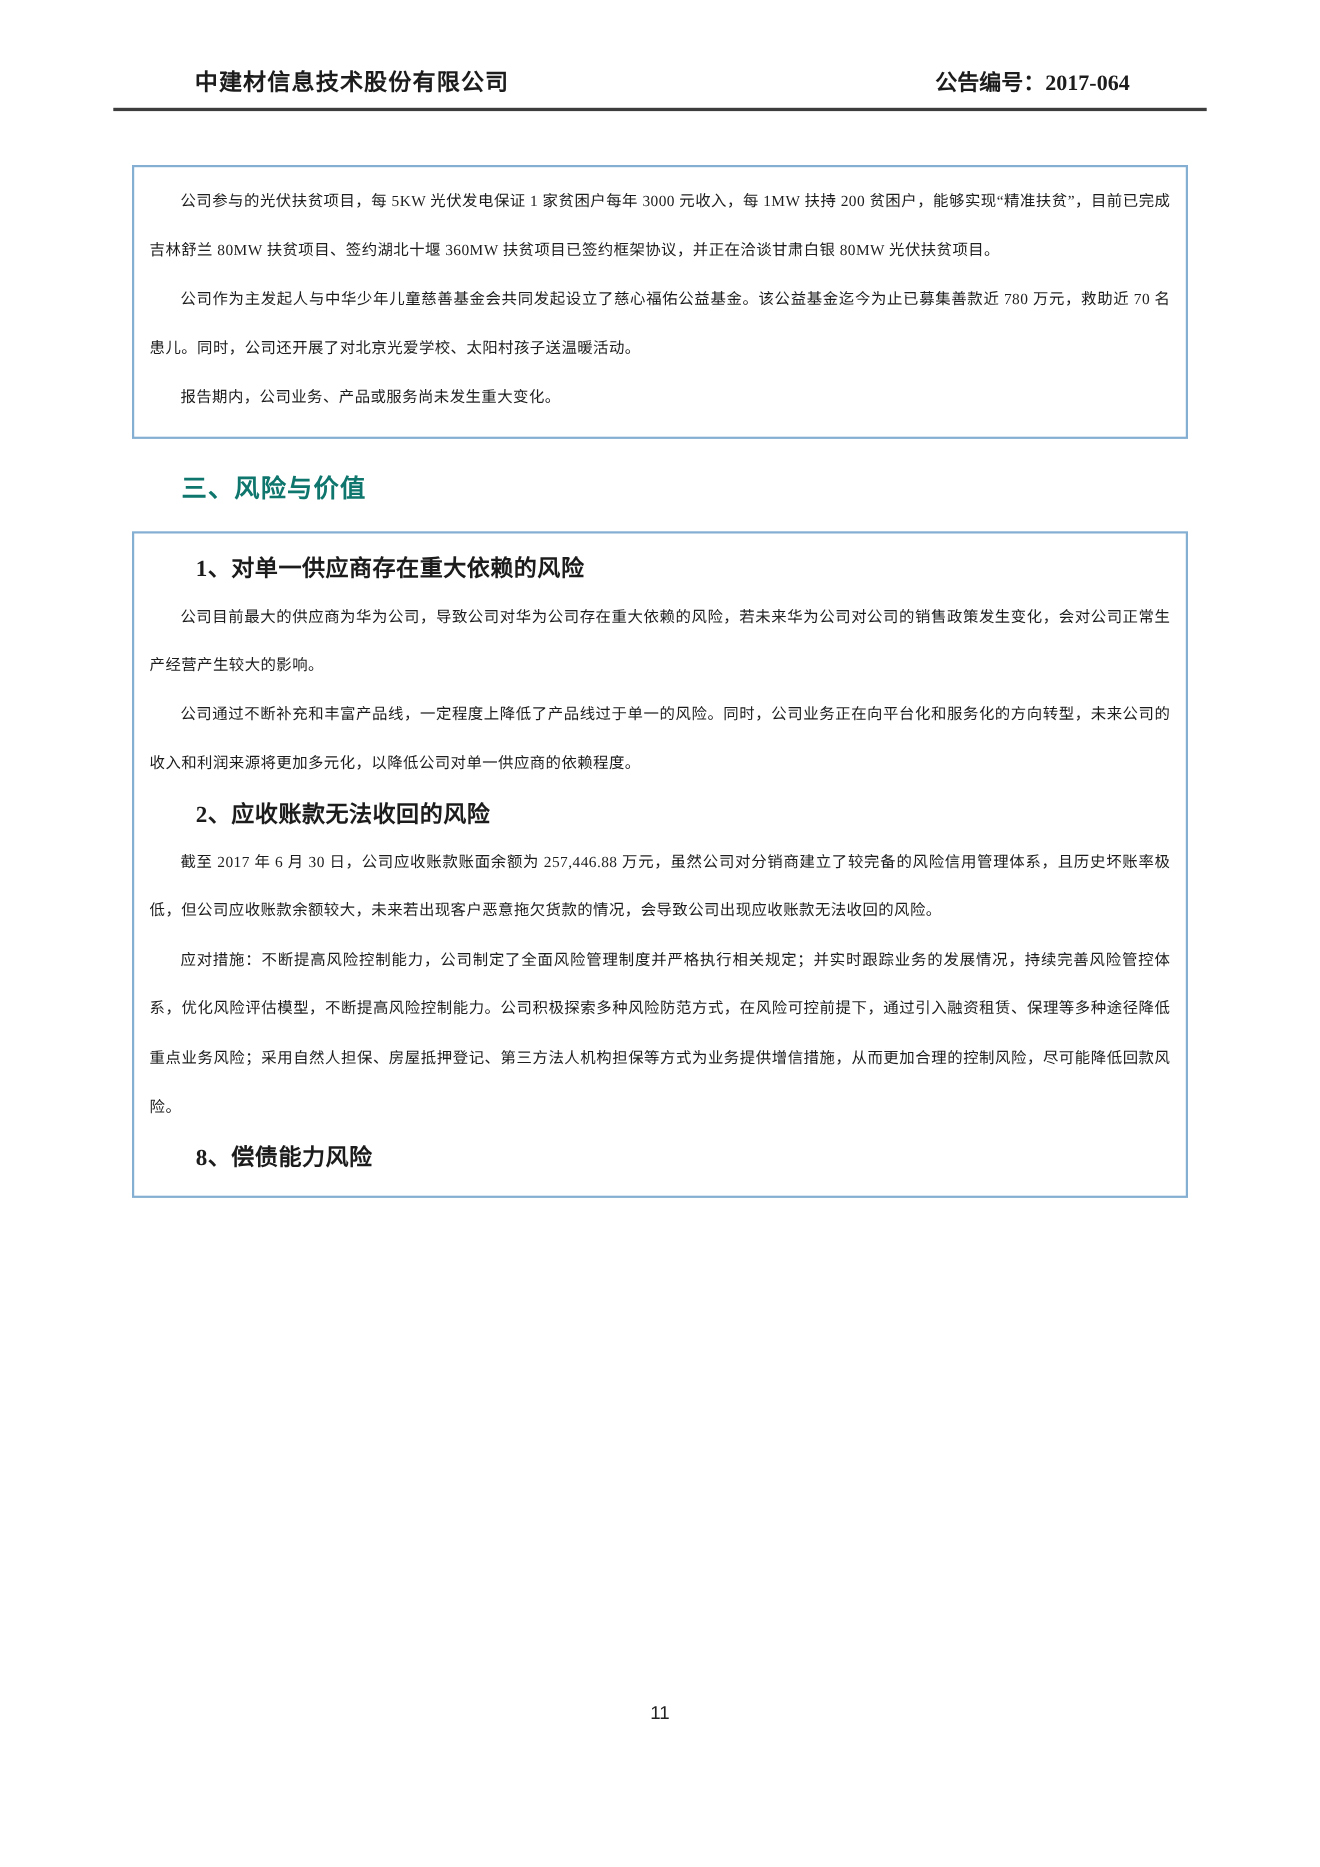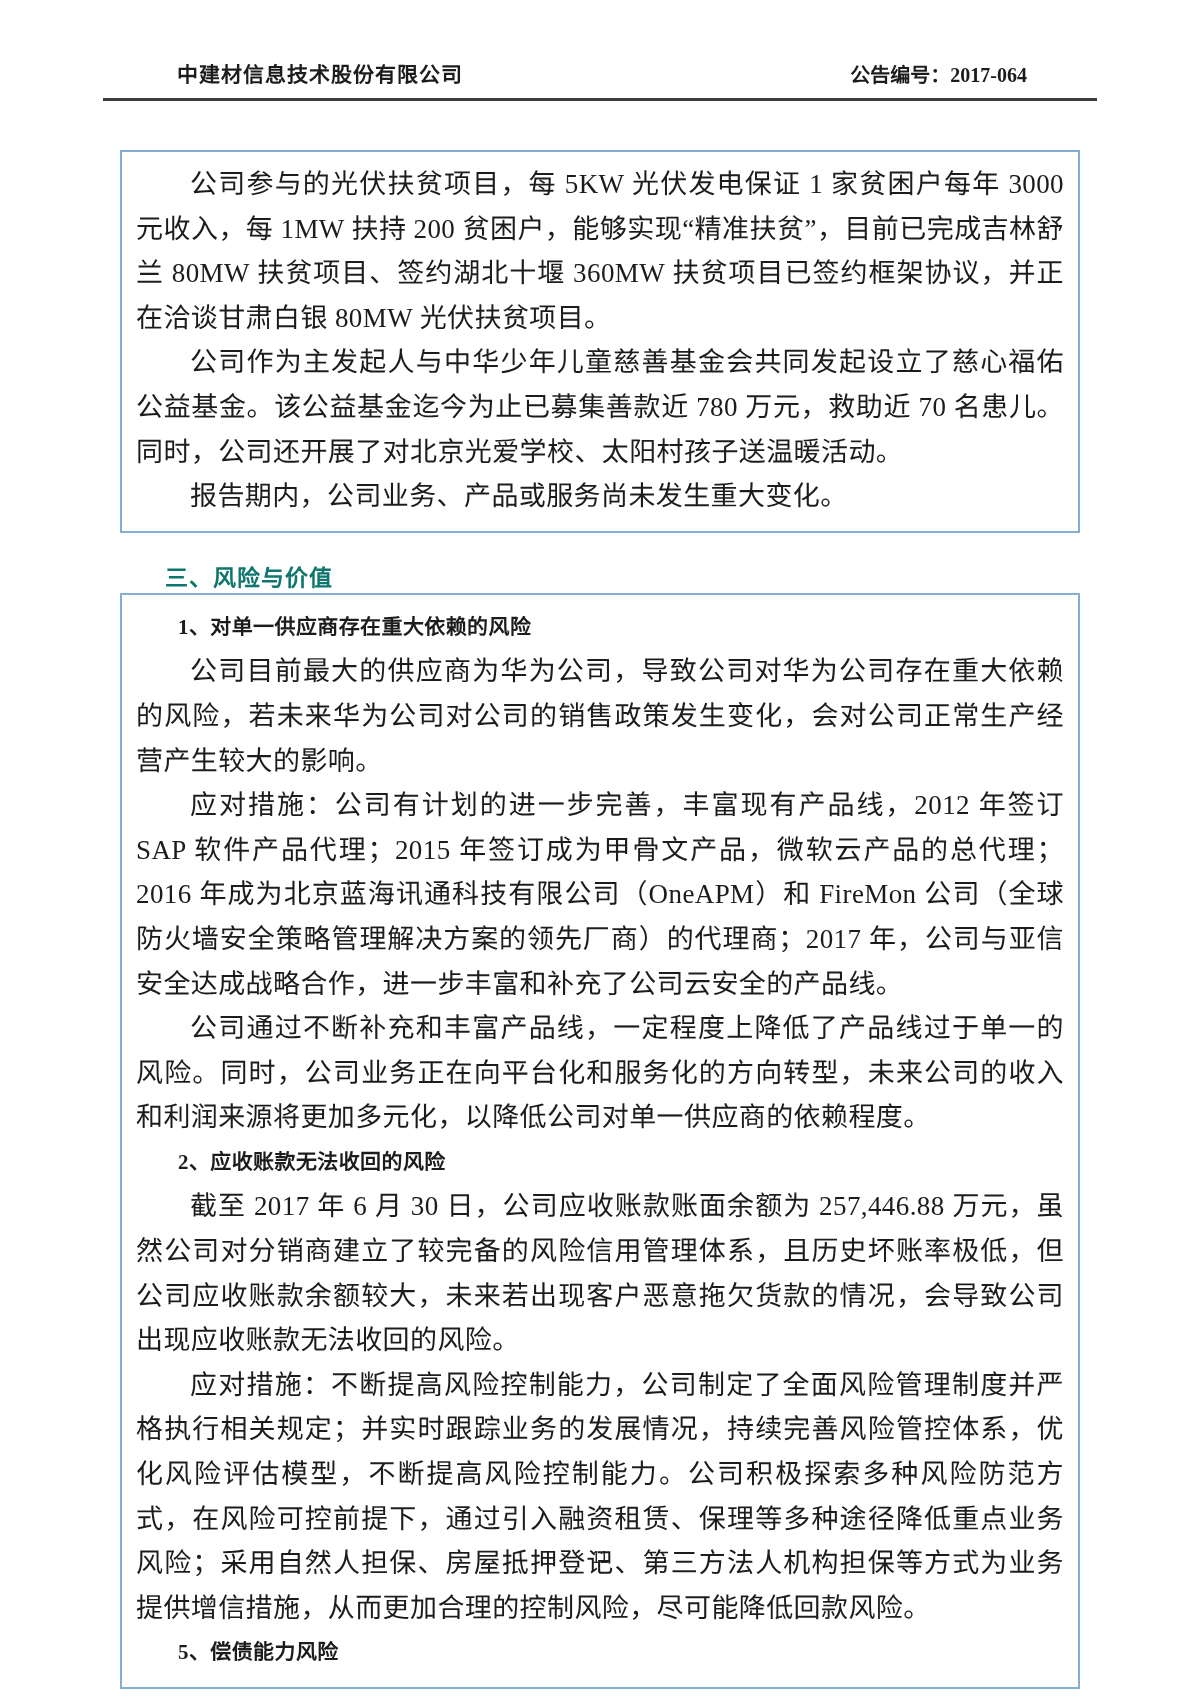--- a/index.html
+++ b/index.html
@@ -42,24 +42,24 @@
     white-space: nowrap;
   }
   
   .text-box {
     border: 2px solid #84aed2;
     margin: 0 17px;
     padding: 10px 14px 12px 14px;
     background: #ffffff;
   }
   .box-intro { margin-top: 49px; }
-  .box-risk  { }
+  .box-risk  { margin-top: 24px; }
   .text-box p {
     margin: 0;
-    font-size: 27px;
+    font-size: 14px;
     line-height: 44.6px;
     text-align: justify;
     text-indent: 2em;
     letter-spacing: 0.4px;
   }
   .text-box p.bold-heading {
     font-weight: bold;
     font-size: 21px;
   }
   
@@ -97,23 +97,22 @@
     <p>公司参与的光伏扶贫项目，每 5KW 光伏发电保证 1 家贫困户每年 3000 元收入，每 1MW 扶持 200 贫困户，能够实现“精准扶贫”，目前已完成吉林舒兰 80MW 扶贫项目、签约湖北十堰 360MW 扶贫项目已签约框架协议，并正在洽谈甘肃白银 80MW 光伏扶贫项目。</p>
     <p>公司作为主发起人与中华少年儿童慈善基金会共同发起设立了慈心福佑公益基金。该公益基金迄今为止已募集善款近 780 万元，救助近 70 名患儿。同时，公司还开展了对北京光爱学校、太阳村孩子送温暖活动。</p>
     <p>报告期内，公司业务、产品或服务尚未发生重大变化。</p>
   </div>
 
   <div class="section-title">三、风险与价值</div>
 
   <div class="text-box box-risk">
     <p class="bold-heading">1、对单一供应商存在重大依赖的风险</p>
     <p>公司目前最大的供应商为华为公司，导致公司对华为公司存在重大依赖的风险，若未来华为公司对公司的销售政策发生变化，会对公司正常生产经营产生较大的影响。</p>
-    <p>应对措施：公司有计划的进一步完善，丰富现有产品线，2012 年签订 SAP 软件产品代理；2015 年签订成为甲骨文产品，微软云产品的总代理；2016 年成为北京蓝海讯通科技有限公司（OneAPM）和 FireMon 公司（全球防火墙安全策略管理解决方案的领先厂商）的代理商；2017 年，公司与亚信安全达成战略合作，进一步丰富和补充了公司云安全的产品线。</p>
     <p>公司通过不断补充和丰富产品线，一定程度上降低了产品线过于单一的风险。同时，公司业务正在向平台化和服务化的方向转型，未来公司的收入和利润来源将更加多元化，以降低公司对单一供应商的依赖程度。</p>
     <p class="bold-heading">2、应收账款无法收回的风险</p>
     <p>截至 2017 年 6 月 30 日，公司应收账款账面余额为 257,446.88 万元，虽然公司对分销商建立了较完备的风险信用管理体系，且历史坏账率极低，但公司应收账款余额较大，未来若出现客户恶意拖欠货款的情况，会导致公司出现应收账款无法收回的风险。</p>
     <p>应对措施：不断提高风险控制能力，公司制定了全面风险管理制度并严格执行相关规定；并实时跟踪业务的发展情况，持续完善风险管控体系，优化风险评估模型，不断提高风险控制能力。公司积极探索多种风险防范方式，在风险可控前提下，通过引入融资租赁、保理等多种途径降低重点业务风险；采用自然人担保、房屋抵押登记、第三方法人机构担保等方式为业务提供增信措施，从而更加合理的控制风险，尽可能降低回款风险。</p>
-    <p class="bold-heading">5、偿债能力风险</p>
+    <p class="bold-heading">8、偿债能力风险</p>
   </div>
 
   <div class="page-footer">11</div>
 
 </div>
 
 </body></html>

